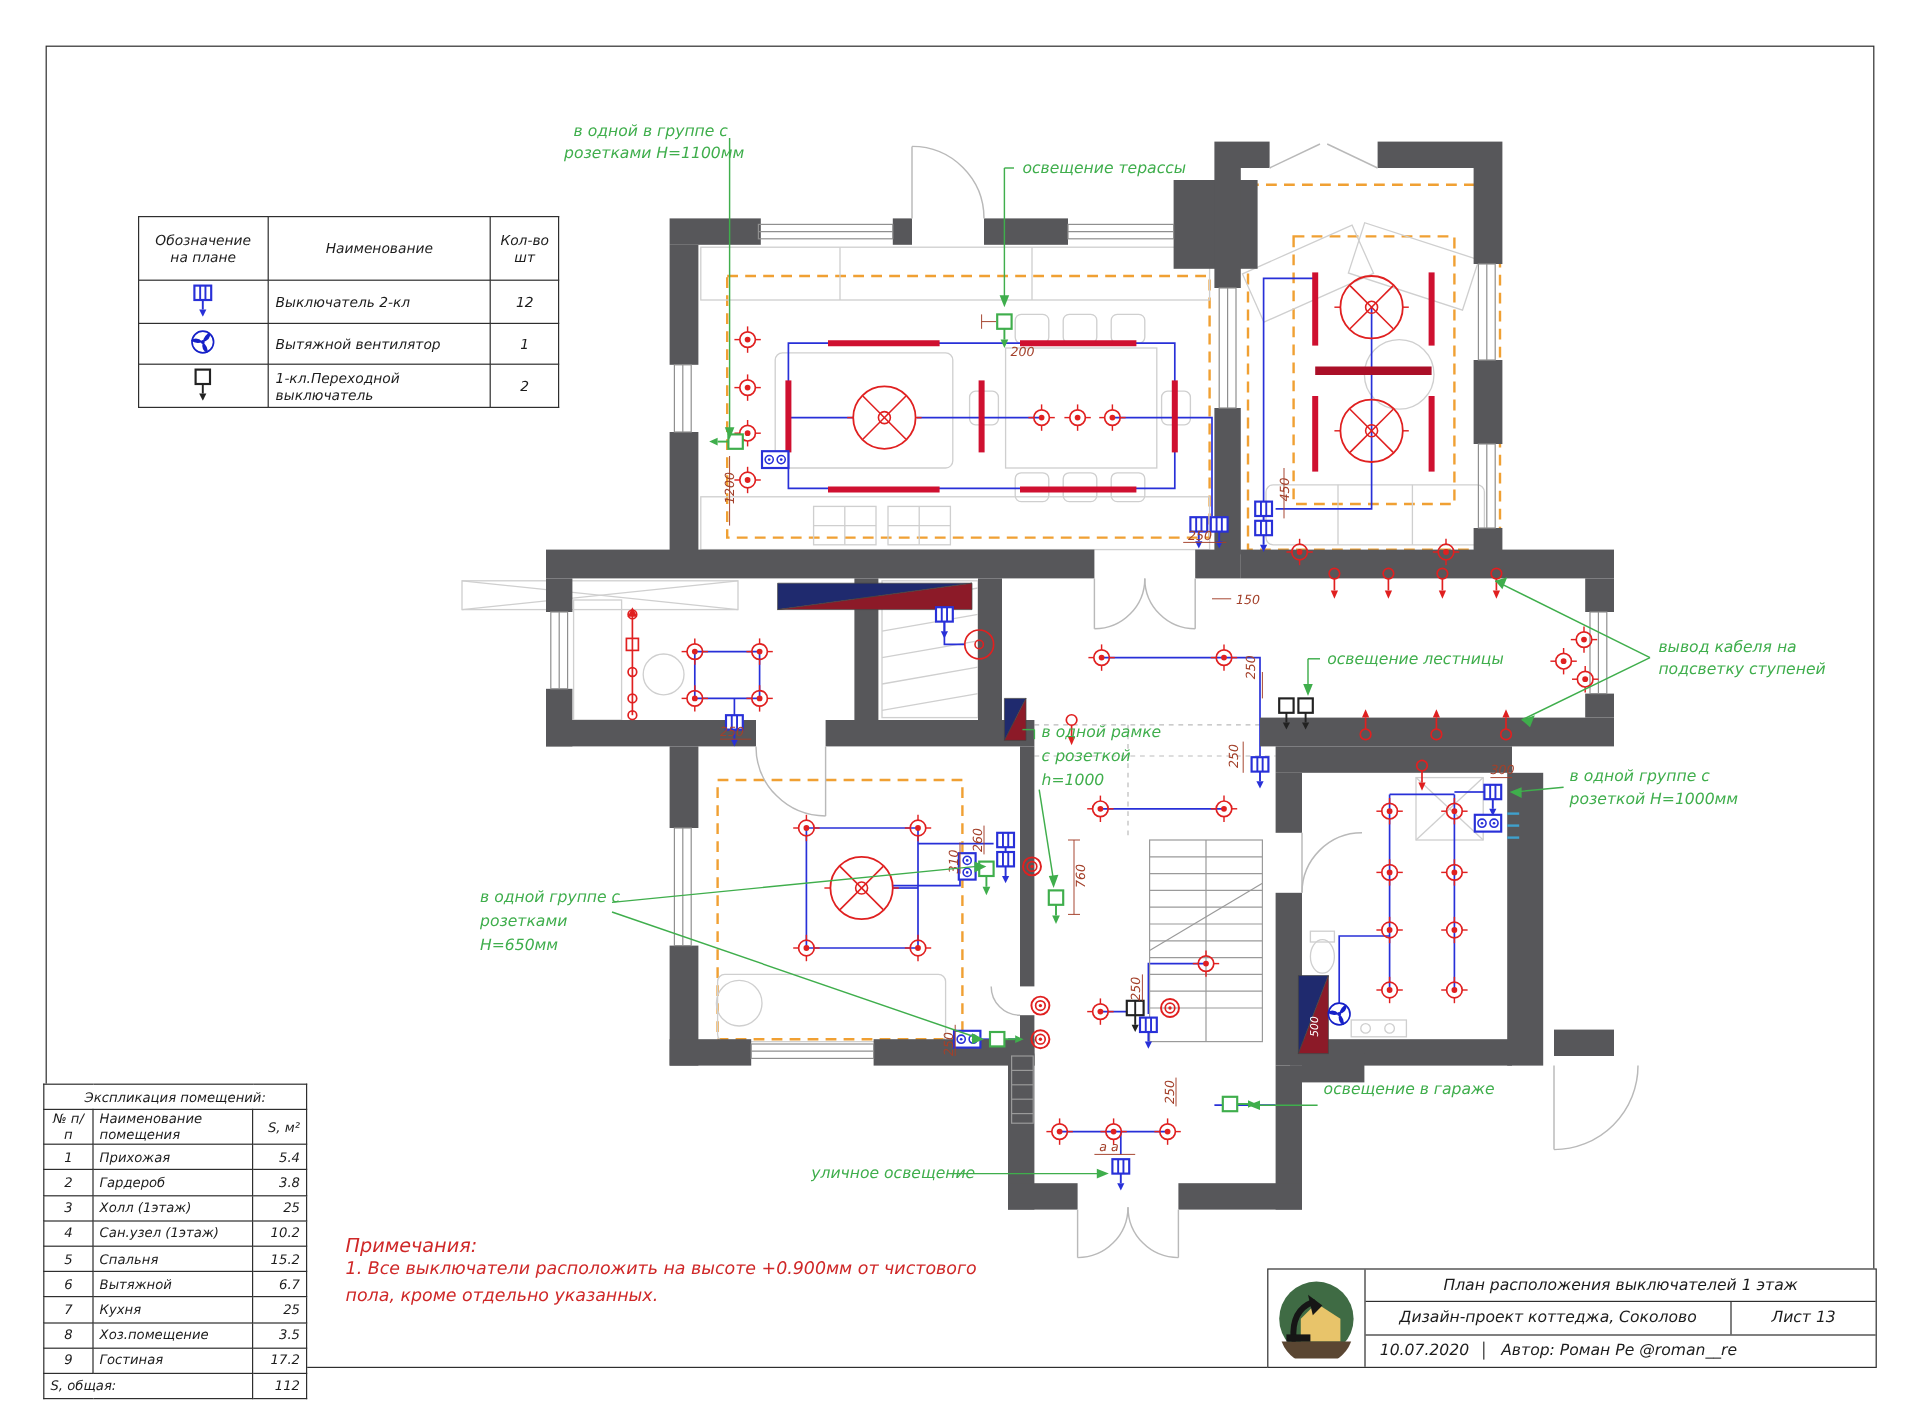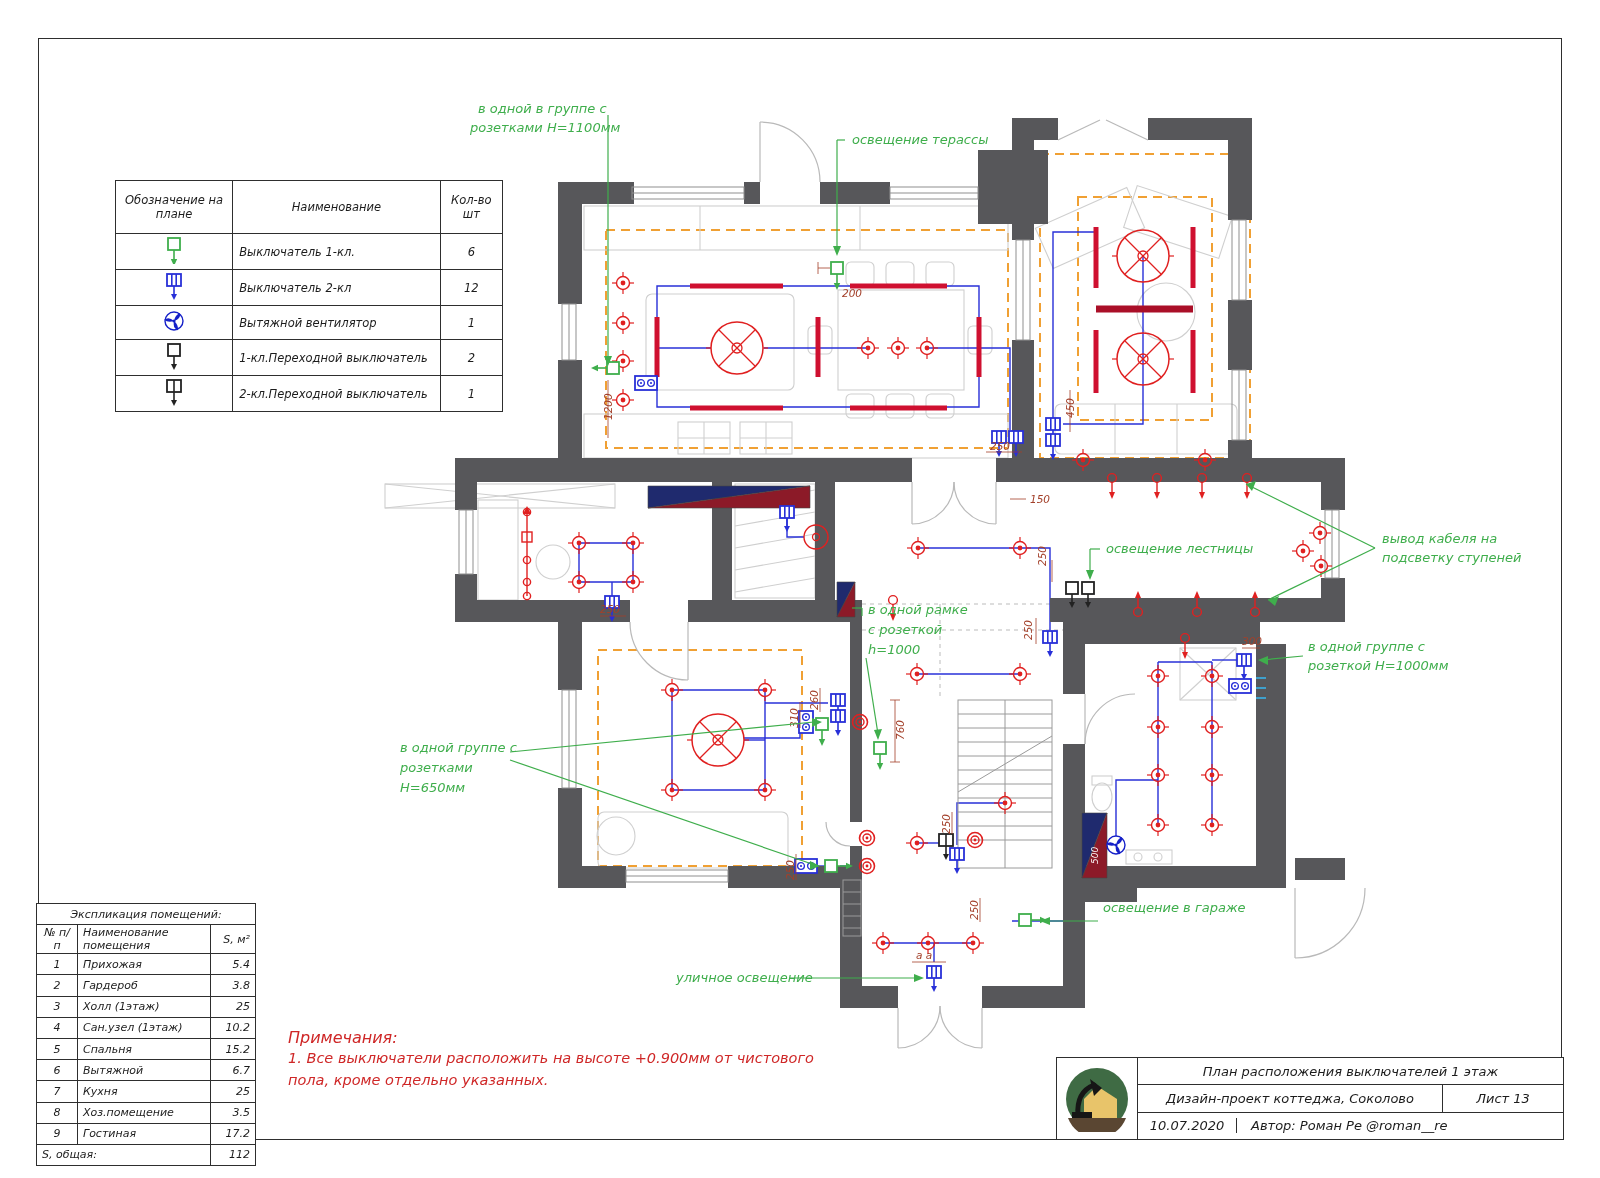--- a/index.html
+++ b/index.html
@@ -1,20 +1,20 @@
 <!DOCTYPE html>
 <html><head>
 <meta charset="utf-8">
 <style>
   html,body{margin:0;padding:0;background:#fff;}
   body{width:1600px;height:1178px;position:relative;font-family:"DejaVu Sans",sans-serif;overflow:hidden;}
   .frame{position:absolute;left:38px;top:38px;width:1522px;height:1100px;border:1.6px solid #2e2e2e;}
   svg text{font-family:"DejaVu Sans",sans-serif;}
   
-  .legend{position:absolute;left:115px;top:180px;width:388px;border:1.4px solid #2e2e2e;border-collapse:collapse;font-style:italic;font-size:11.5px;color:#1c1c1c;background:#fff;}
+  .legend{position:absolute;left:115px;top:180px;width:351px;border:1.4px solid #2e2e2e;border-collapse:collapse;font-style:italic;font-size:11.5px;color:#1c1c1c;background:#fff;}
   .legend td{border:1px solid #2e2e2e;padding:2px 6px;vertical-align:middle;}
   .legend .c1{width:96px;text-align:center;}
   .legend .c2{width:180px;}
   .legend .c3{width:45px;text-align:center;}
   .legend tr.hdr td{height:48px;text-align:center;}
   .legend tr.row td{height:29px;}
   .legend tr.tot td{height:24px;text-align:center;}
   
   .rooms{position:absolute;left:36px;top:903px;width:220px;border:1.6px solid #2e2e2e;border-collapse:collapse;font-style:italic;font-size:11px;color:#1c1c1c;background:#fff;}
   .rooms td{border:1px solid #2e2e2e;padding:1px 5px;height:18.2px;vertical-align:middle;}
@@ -543,52 +543,38 @@
 
 <table class="legend">
   <tbody>
       <tr class="hdr">
     <td class="c1">Обозначение на плане</td>
     <td class="c2" style="text-align:center">Наименование</td>
     <td class="c3">Кол-во шт</td>
   </tr>
   <tr class="row">
     <td class="c1"><svg width="30" height="28">
-            <use href="#sym-sw-green" x="15" y="8"></use>
-          </svg></td>
-    <td class="c2">Выключатель 1-кл.</td>
-    <td class="c3">6</td>
-  </tr>
-  <tr class="row">
-    <td class="c1"><svg width="30" height="28">
             <use href="#sym-sw-blue2" x="15" y="8"></use>
           </svg></td>
     <td class="c2">Выключатель 2-кл</td>
     <td class="c3">12</td>
   </tr>
   <tr class="row">
     <td class="c1"><svg width="30" height="24">
             <use href="#sym-fan" x="15" y="12"></use>
           </svg></td>
     <td class="c2">Вытяжной вентилятор</td>
     <td class="c3">1</td>
   </tr>
   <tr class="row">
     <td class="c1"><svg width="30" height="28">
             <use href="#sym-sw-black1" x="15" y="8"></use>
           </svg></td>
     <td class="c2">1-кл.Переходной выключатель</td>
     <td class="c3">2</td>
-  </tr>
-  <tr class="row">
-    <td class="c1"><svg width="30" height="28">
-            <use href="#sym-sw-black2" x="15" y="8"></use>
-          </svg></td>
-    <td class="c2">2-кл.Переходной выключатель</td>
-    <td class="c3">1</td>
   </tr>
 </tbody>
   </table>
 
 <table class="rooms">
   <tbody>
       <tr class="title">
         <td colspan="3">Экспликация помещений:</td>
       </tr>
   <tr>

